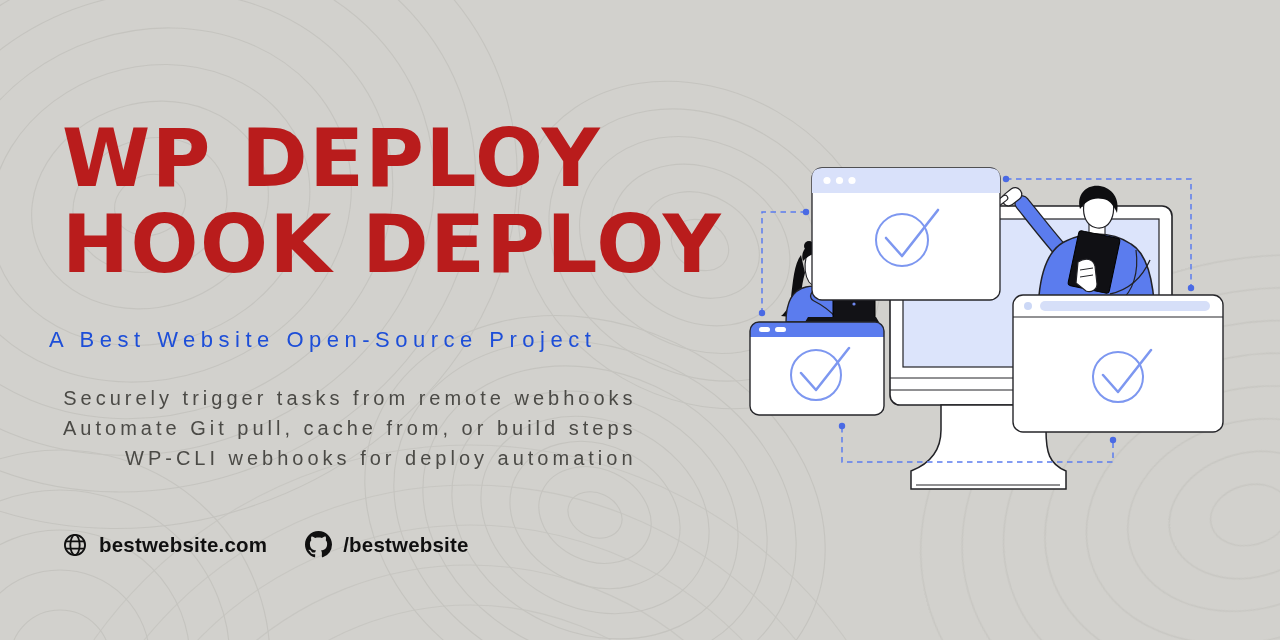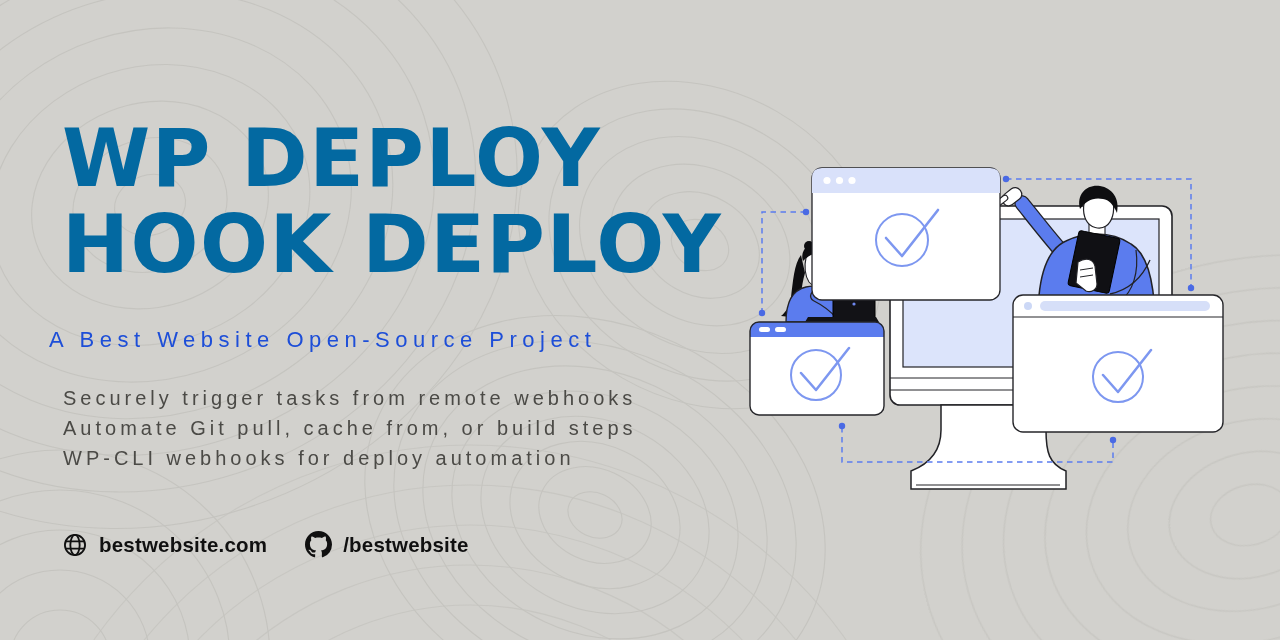--- a/index.html
+++ b/index.html
@@ -3,27 +3,27 @@
 <meta charset="utf-8">
 <style>
   html,body{margin:0;padding:0;}
   body{width:1280px;height:640px;overflow:hidden;background:#d2d1cd;
        font-family:"Liberation Sans", sans-serif;}
   .canvas{position:relative;width:1280px;height:640px;background:#d2d1cd;overflow:hidden;}
   .layer{position:absolute;left:0;top:0;}
   
   .headline{position:absolute;left:62px;top:116px;margin:0;
             font-family:"DejaVu Sans", sans-serif;font-weight:bold;
-            font-size:80px;line-height:86px;letter-spacing:1.5px;color:#0369a1;}
+            font-size:80px;line-height:86px;letter-spacing:1.5px;color:#b91c1c;}
   .headline span{display:block;white-space:nowrap;}
   .subtitle{position:absolute;left:49px;top:327px;
             font-size:22px;letter-spacing:5.5px;color:#1d4ed8;white-space:nowrap;}
   .features{position:absolute;left:63px;top:383px;
             font-size:20px;line-height:30px;letter-spacing:4px;color:#4b4a46;}
-  .features div{white-space:nowrap;}
+  .features div{white-space:nowrap;text-align:right;}
   .footer{position:absolute;left:62px;top:531px;display:flex;align-items:center;gap:38px;}
   .footer-item{display:flex;align-items:center;gap:11px;cursor:pointer;}
   .footer-item .label{font-weight:bold;font-size:20.5px;color:#101010;letter-spacing:.2px;white-space:nowrap;}
   .footer-item svg{display:block;}
   
   .illus{position:absolute;left:720px;top:120px;}
 </style>
 </head>
 <body>
 

